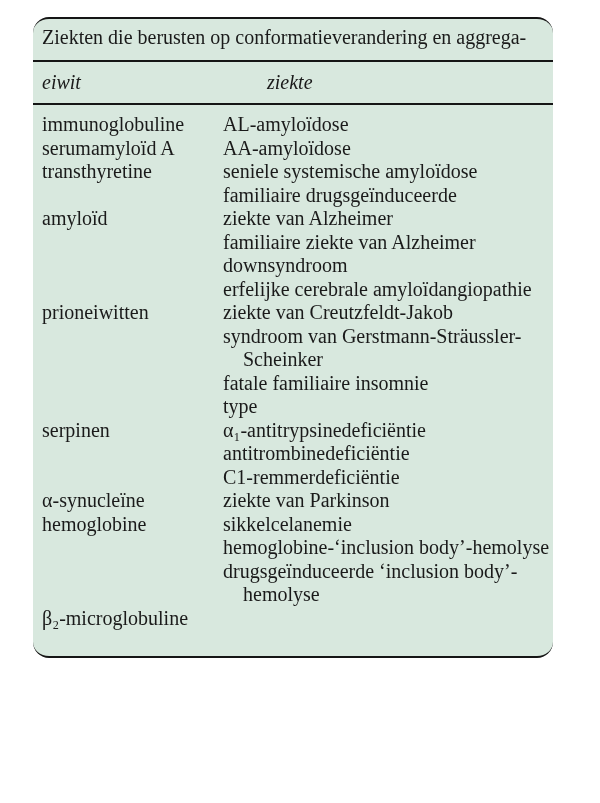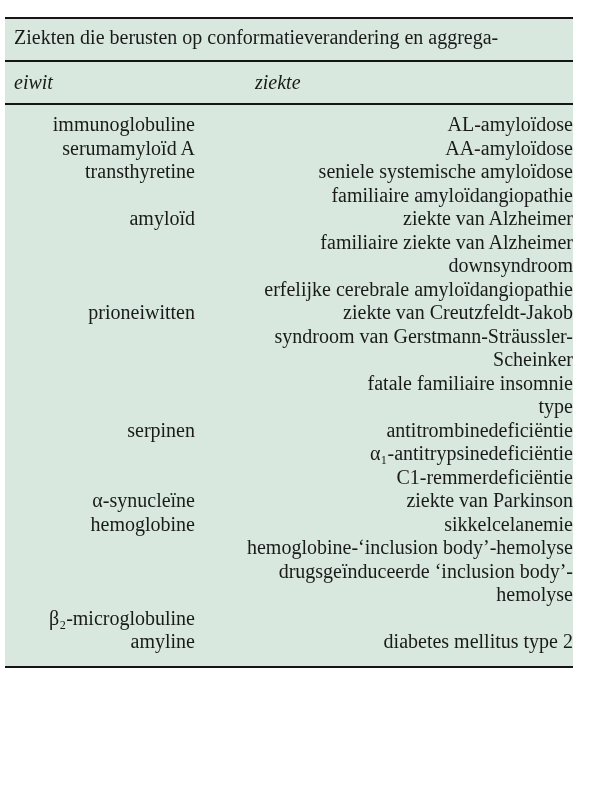--- a/index.html
+++ b/index.html
@@ -10,55 +10,54 @@
   body {
     width: 600px;
     height: 803px;
     overflow: hidden;
     font-family: "Liberation Serif", "DejaVu Serif", serif;
     color: #1a1a1a;
     -webkit-font-smoothing: antialiased;
   }
   .table-card {
     position: absolute;
-    left: 5px;
+    left: 33px;
     top: 17px;
-    width: 568px;
+    width: 520px;
     background: var(--table-bg, #d8e8de);
     border-top: 2px solid var(--rule, #151515);
     border-bottom: 2px solid var(--rule, #151515);
+    border-radius: 16px;
   }
   .title-block {
     padding: 7px 10px 12px 9px;
     font-size: 20px;
     line-height: 22px;
     border-bottom: 2px solid var(--rule, #151515);
   }
   .header-row {
     display: flex;
     padding: 9px 0 10px 9px;
     font-size: 20px;
     line-height: 22px;
     font-style: italic;
     border-bottom: 2px solid var(--rule, #151515);
-    gap: 16px;
   }
   .col-protein-head {
     width: 181px;
     flex: 0 0 181px;
   }
   .col-disease-head {
     flex: 1;
     margin-left: 44px;
   }
   .body-block {
-    padding: 8px 0 12px 9px;
+    padding: 8px 0 26px 9px;
     font-size: 20px;
     line-height: 23.5px;
-    text-align: right;
   }
   .group {
     display: flex;
     align-items: flex-start;
   }
   .cell-protein {
     width: 181px;
     flex: 0 0 181px;
     white-space: nowrap;
   }
@@ -98,21 +97,21 @@
       <div class="group">
         <div class="cell-protein">serumamyloïd A</div>
         <div class="cell-diseases">
           <div class="disease-line">AA-amyloïdose</div>
         </div>
       </div>
       <div class="group">
         <div class="cell-protein">transthyretine</div>
         <div class="cell-diseases">
           <div class="disease-line">seniele systemische amyloïdose</div>
-          <div class="disease-line">familiaire amyloïdangiopathie</div>
+          <div class="disease-line">familiaire drugsgeïnduceerde</div>
         </div>
       </div>
       <div class="group">
         <div class="cell-protein">amyloïd</div>
         <div class="cell-diseases">
           <div class="disease-line">ziekte van Alzheimer</div>
           <div class="disease-line">familiaire ziekte van Alzheimer</div>
           <div class="disease-line">downsyndroom</div>
           <div class="disease-line">erfelijke cerebrale amyloïdangiopathie</div>
         </div>
@@ -123,22 +122,22 @@
           <div class="disease-line">ziekte van Creutzfeldt-Jakob</div>
           <div class="disease-line">syndroom van Gerstmann-Sträussler-</div>
           <div class="disease-line cont">Scheinker</div>
           <div class="disease-line">fatale familiaire insomnie</div>
           <div class="disease-line">type</div>
         </div>
       </div>
       <div class="group">
         <div class="cell-protein">serpinen</div>
         <div class="cell-diseases">
+          <div class="disease-line">α₁-antitrypsinedeficiëntie</div>
           <div class="disease-line">antitrombinedeficiëntie</div>
-          <div class="disease-line">α₁-antitrypsinedeficiëntie</div>
           <div class="disease-line">C1-remmerdeficiëntie</div>
         </div>
       </div>
       <div class="group">
         <div class="cell-protein">α-synucleïne</div>
         <div class="cell-diseases">
           <div class="disease-line">ziekte van Parkinson</div>
         </div>
       </div>
       <div class="group">
@@ -146,21 +145,15 @@
         <div class="cell-diseases">
           <div class="disease-line">sikkelcelanemie</div>
           <div class="disease-line">hemoglobine-‘inclusion body’-hemolyse</div>
           <div class="disease-line">drugsgeïnduceerde ‘inclusion body’-</div>
           <div class="disease-line cont">hemolyse</div>
         </div>
       </div>
       <div class="group">
         <div class="cell-protein">β₂-microglobuline</div>
       </div>
-      <div class="group">
-        <div class="cell-protein">amyline</div>
-        <div class="cell-diseases">
-          <div class="disease-line">diabetes mellitus type 2</div>
-        </div>
-      </div>
     </div>
 
 </div>
 
 </body></html>

